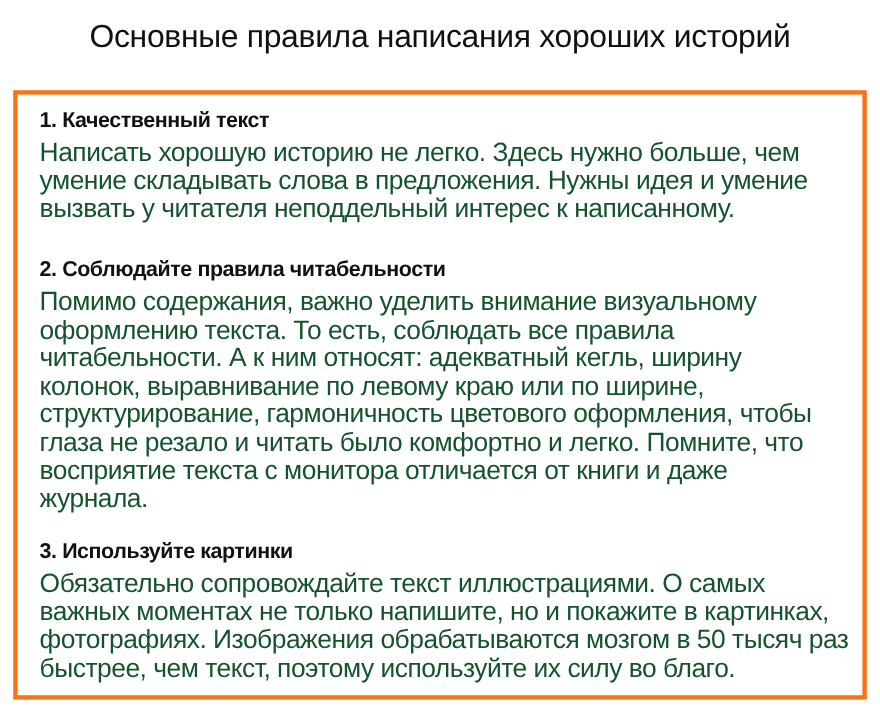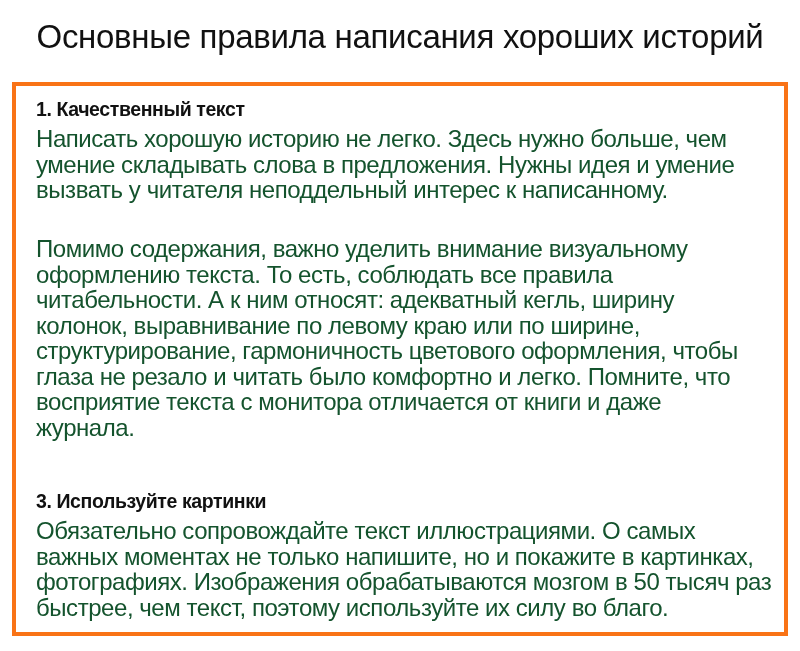--- a/index.html
+++ b/index.html
@@ -14,21 +14,21 @@
       overflow: hidden;
       font-family: "Liberation Sans", "DejaVu Sans", sans-serif;
       color: #111111;
     }
     .page-title {
       position: absolute;
       top: 18px;
       left: 0;
       width: 800px;
       text-align: center;
-      font-size: 33px;
+      font-size: 29px;
       font-weight: normal;
       letter-spacing: -0.3px;
       margin: 0;
       color: #111;
     }
     .rules-box {
       position: absolute;
       left: 12px;
       top: 82px;
       width: 768px;
@@ -68,20 +68,21 @@
 
 <div class="rules-box">
   <section class="rule rule-1">
     <h2 class="rule-heading">1. Качественный текст</h2>
     <p class="rule-body">Написать хорошую историю не легко. Здесь нужно больше, чем
 умение складывать слова в предложения. Нужны идея и умение
 вызвать у читателя неподдельный интерес к написанному.</p>
   </section>
 
   <section class="rule rule-2">
+    <h2 class="rule-heading">2. Соблюдайте правила читабельности</h2>
     <p class="rule-body">Помимо содержания, важно уделить внимание визуальному
 оформлению текста. То есть, соблюдать все правила
 читабельности. А к ним относят: адекватный кегль, ширину
 колонок, выравнивание по левому краю или по ширине,
 структурирование, гармоничность цветового оформления, чтобы
 глаза не резало и читать было комфортно и легко. Помните, что
 восприятие текста с монитора отличается от книги и даже
 журнала.</p>
   </section>
 

